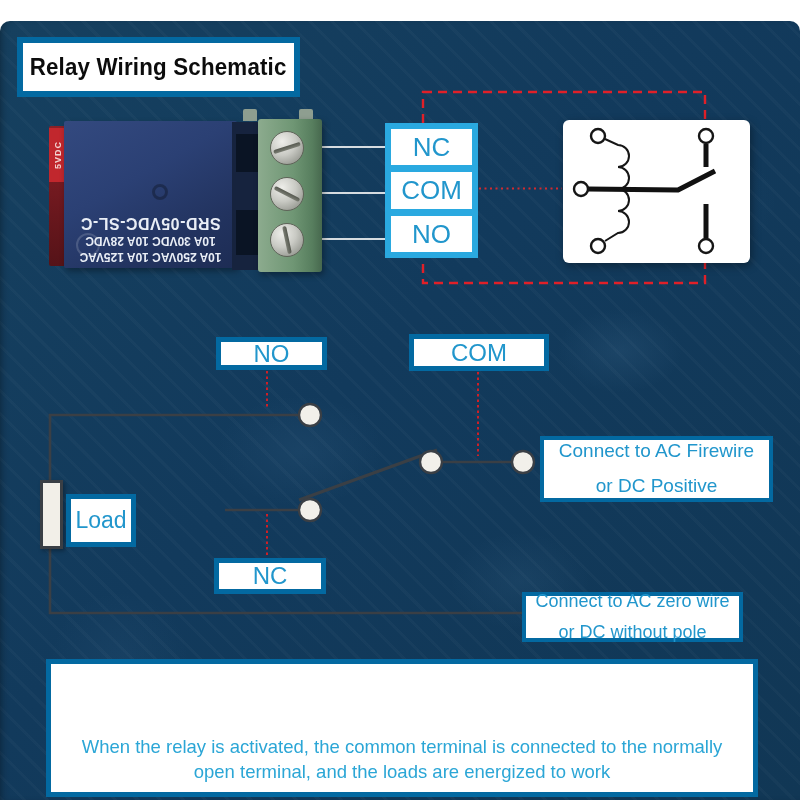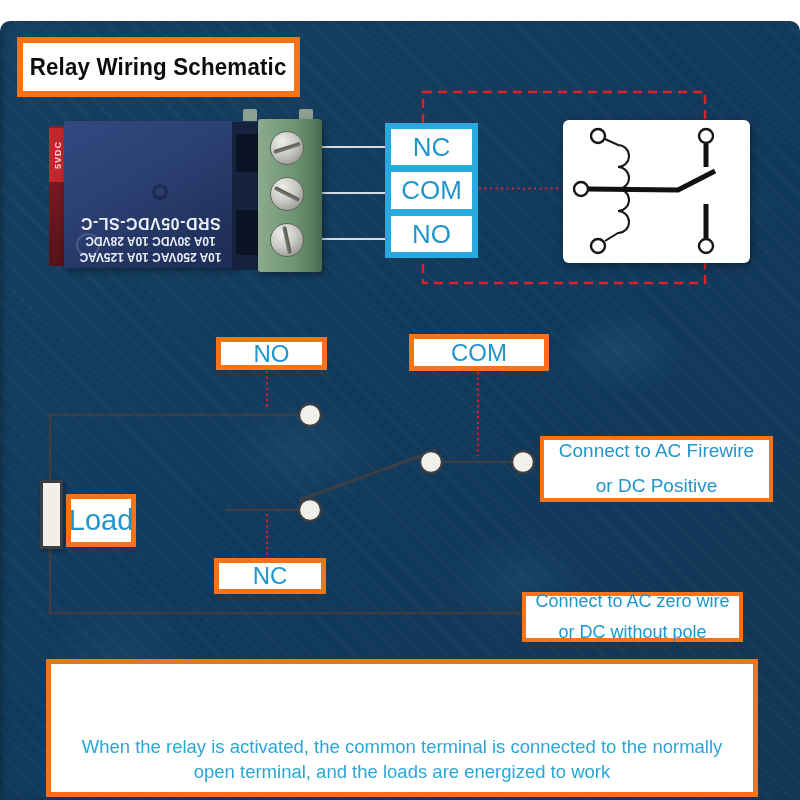--- a/index.html
+++ b/index.html
@@ -13,21 +13,21 @@
       radial-gradient(140px 90px at 680px 180px, rgba(120,170,210,0.07), transparent 70%),
       radial-gradient(100px 100px at 120px 640px, rgba(120,170,210,0.06), transparent 70%),
       repeating-linear-gradient(45deg, rgba(255,255,255,0.025) 0 3px, transparent 3px 16px),
       linear-gradient(135deg,#16405f 0%, #123a5c 45%, #113755 100%);
     box-shadow: inset 6px 0 10px -6px rgba(0,0,0,0.45);
   }
   .abs{position:absolute;}
   .z2{z-index:2;} .z3{z-index:3;}
 
   
-  .cyanbox{background:#ffffff;border:5px solid #f97316;box-sizing:border-box;
+  .cyanbox{background:#ffffff;border:5px solid #0369a1;box-sizing:border-box;
     display:flex;align-items:center;justify-content:center;color:#2196cc;}
 
   
   .title-box{left:17px;top:37px;width:283px;height:60px;border-width:6px;}
   .title-box span{font-weight:bold;color:#0c0c0c;font-size:24px;white-space:nowrap;
     transform:scaleX(0.93);letter-spacing:0.2px;}
 
   
   .red-strip{left:49px;top:126px;width:18px;height:140px;
     background:linear-gradient(180deg,#8a2026 0%,#6d181e 55%,#551318 100%);border-radius:2px;}
@@ -66,21 +66,21 @@
     color:#2196cc;font-size:26px;line-height:1;}
 
   
   .schem{left:563px;top:120px;width:187px;height:143px;background:#ffffff;border-radius:6px;
     box-shadow:2px 3px 8px rgba(0,0,0,0.35);}
 
   
   .no-box{left:216px;top:337px;width:111px;height:33px;font-size:24px;}
   .com-box{left:409px;top:334px;width:140px;height:37px;font-size:24px;}
   .nc-box{left:214px;top:558px;width:112px;height:36px;font-size:24px;}
-  .load-box{left:66px;top:494px;width:70px;height:53px;font-size:29px;}
+  .load-box{left:66px;top:494px;width:70px;height:53px;font-size:23px;}
   .load-rect{left:40px;top:480px;width:23px;height:69px;background:#f2efe8;
     border:3px solid #3a3f45;box-sizing:border-box;box-shadow:2px 2px 4px rgba(0,0,0,0.3);}
 
   
   .callout{flex-direction:column;line-height:1.4;font-size:19px;text-align:center;border-width:4px;gap:8px;}
   .live-box{left:540px;top:436px;width:233px;height:66px;}
   .neutral-box{left:522px;top:592px;width:221px;height:50px;font-size:18px;line-height:1.3;}
 
   
   .notes{left:46px;top:659px;width:712px;height:138px;flex-direction:column;

